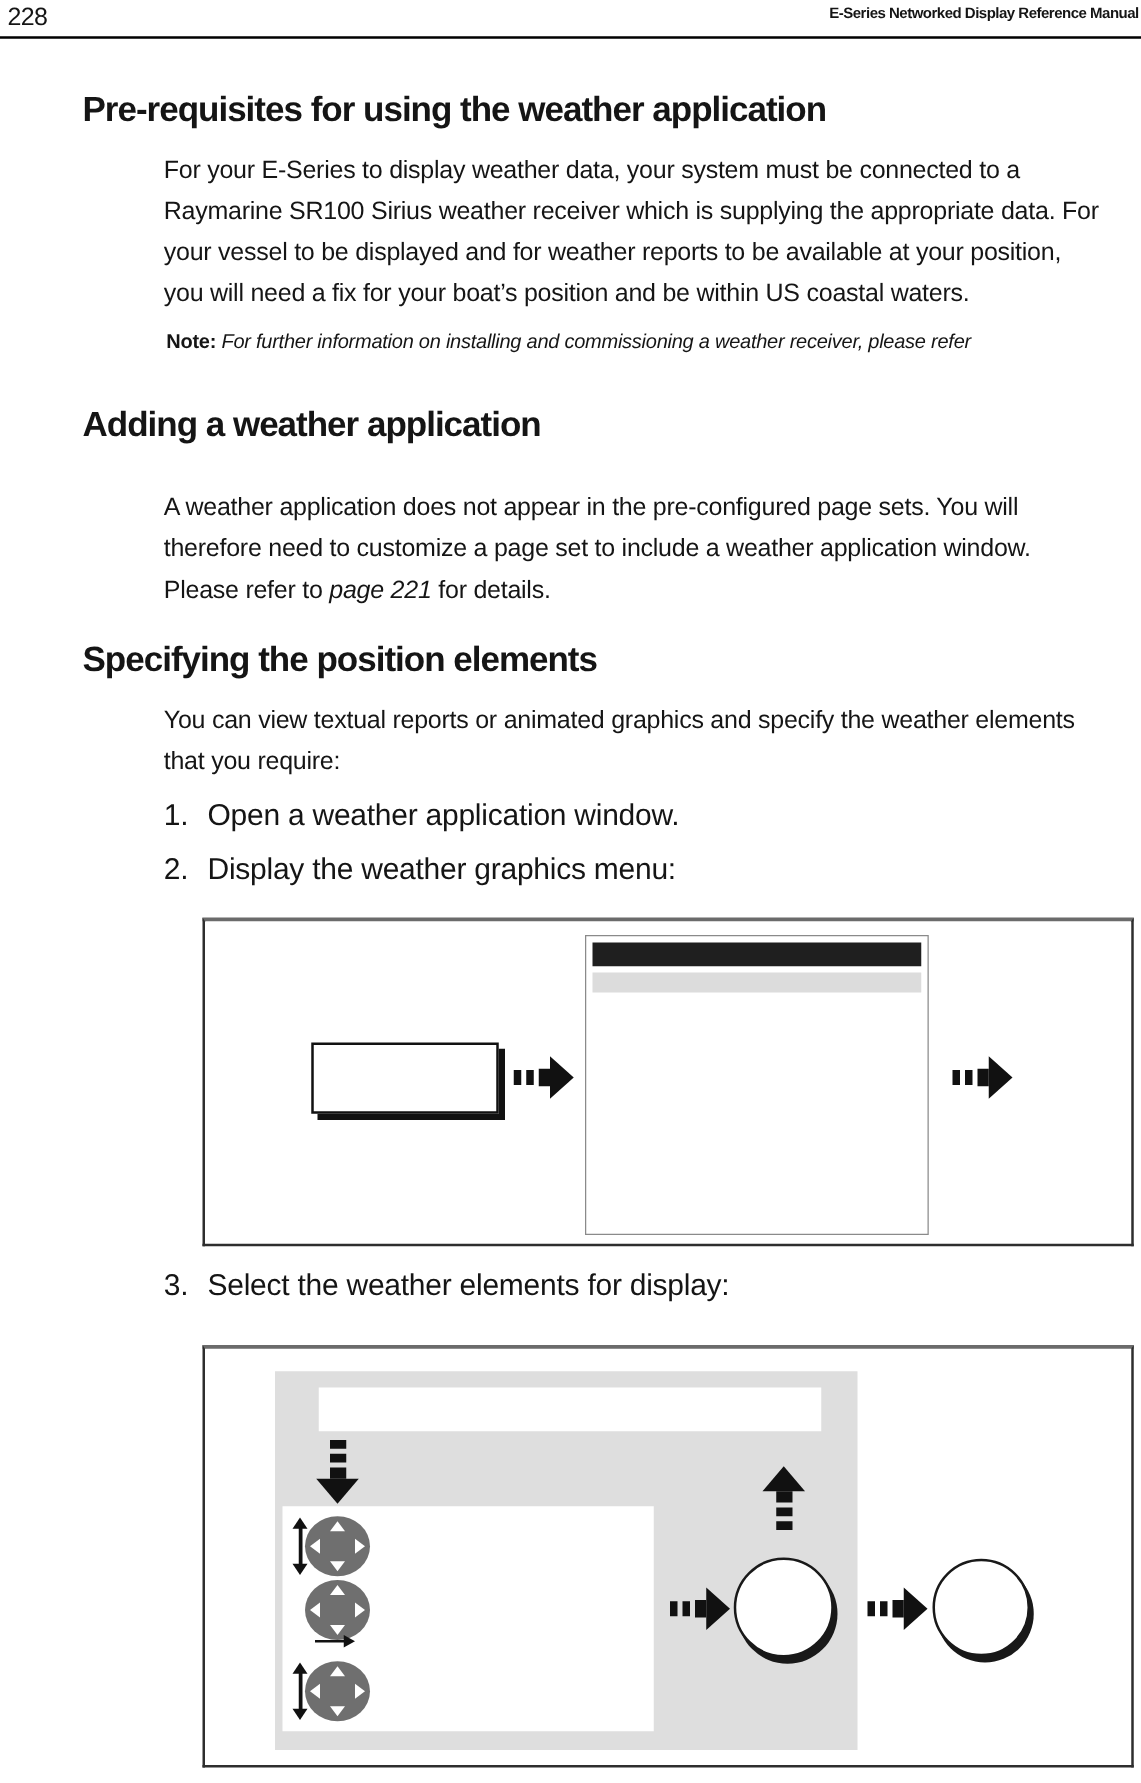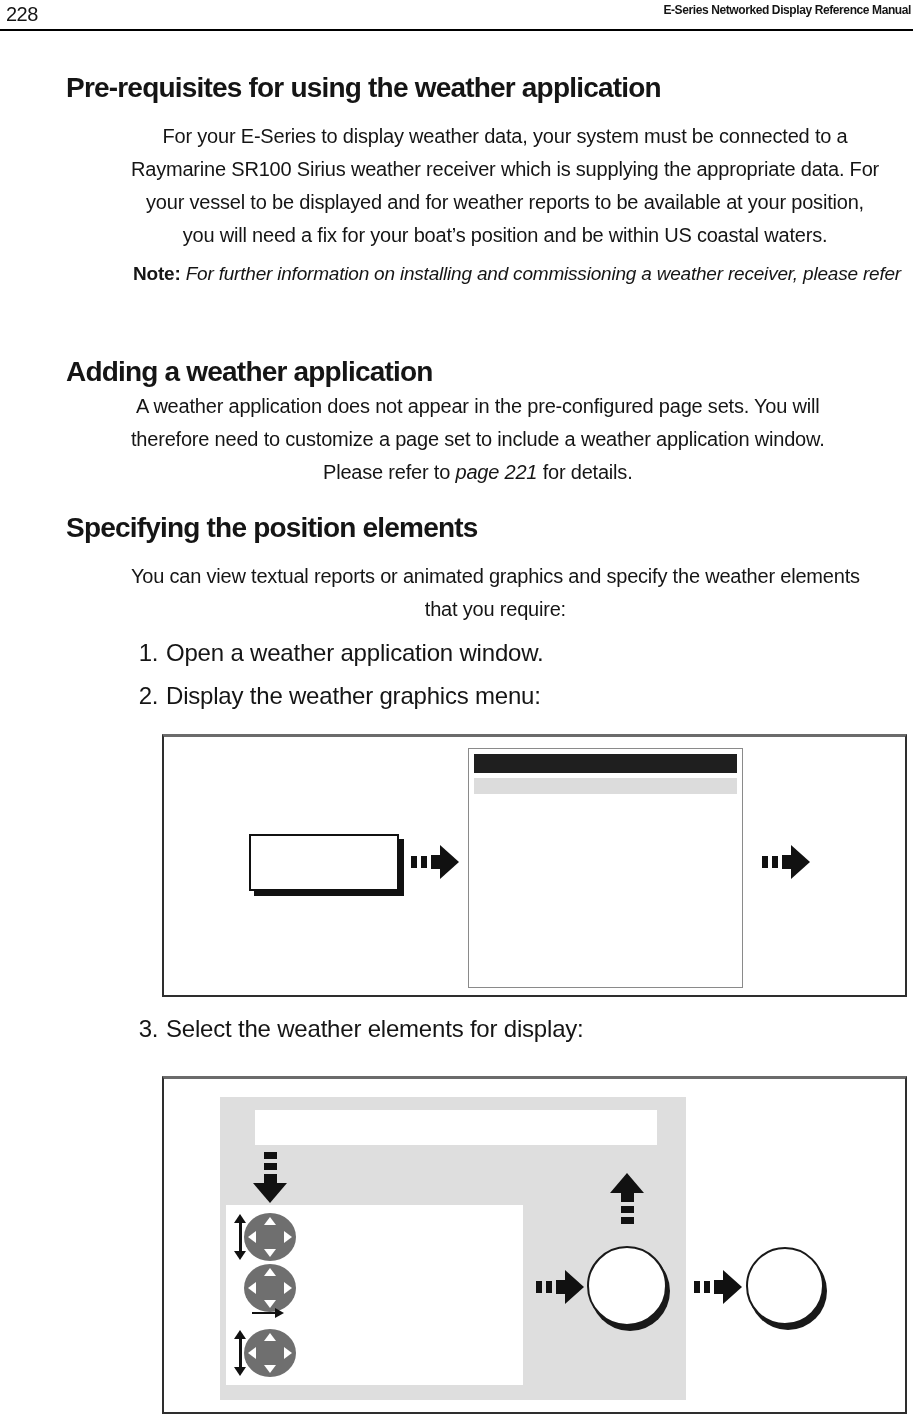--- a/index.html
+++ b/index.html
@@ -1,29 +1,29 @@
 <!DOCTYPE html>
 <html><head>
 <meta charset="utf-8">
 <style>
   html,body{margin:0;padding:0;background:#fff;}
   .page{position:relative;width:913px;height:1426px;background:#ffffff;overflow:hidden;
-        font-family:"Liberation Sans", sans-serif;color:#151515;text-align:center;}
+        font-family:"Liberation Sans", sans-serif;color:#151515;}
 
   
   .hdr-num{position:absolute;left:6px;top:3px;font-size:20px;letter-spacing:-0.5px;}
   .hdr-title{position:absolute;right:2px;top:3px;font-size:12px;font-weight:700;letter-spacing:-0.4px;white-space:nowrap;}
   .hdr-rule{position:absolute;left:0;top:29px;width:913px;height:2px;background:#000;}
 
   
   .h{position:absolute;left:66px;font-size:28px;font-weight:700;letter-spacing:-0.8px;white-space:nowrap;}
   .para{position:absolute;left:131px;}
   .para .ln{font-size:20px;letter-spacing:-0.2px;line-height:33px;white-space:nowrap;}
   .note{position:absolute;left:133px;}
-  .note .ln{font-size:19px;font-style:italic;letter-spacing:-0.2px;line-height:30px;white-space:nowrap;}
+  .note .ln{font-size:16px;font-style:italic;letter-spacing:-0.2px;line-height:30px;white-space:nowrap;}
   .note .lbl{font-style:normal;font-weight:700;}
   .em{font-style:italic;}
   .step{position:absolute;left:131px;font-size:24px;letter-spacing:-0.2px;line-height:26px;white-space:nowrap;}
   .step .num{display:inline-block;width:35px;}
 
   
   .figbox{position:absolute;left:162px;width:745px;background:#fff;box-sizing:border-box;
           border:2px solid #2e2e2e;border-top:3px solid #6b6b6b;}
   #fig1{top:734px;height:263px;}
   #fig2{top:1076px;height:338px;}
@@ -91,21 +91,21 @@
   <div class="para" style="top:120px;">
     <div class="ln">For your E-Series to display weather data, your system must be connected to a</div>
     <div class="ln">Raymarine SR100 Sirius weather receiver which is supplying the appropriate data. For</div>
     <div class="ln">your vessel to be displayed and for weather reports to be available at your position,</div>
     <div class="ln">you will need a fix for your boat’s position and be within US coastal waters.</div>
   </div>
   <div class="note" style="top:259px;">
     <div class="ln"><span class="lbl">Note:</span> <span>For further information on installing and commissioning a weather receiver, please refer</span></div>
   </div>
 
-  <div class="h" style="top:356px;">Adding a weather application</div>
+  <div class="h" style="top:324px;">Adding a weather application</div>
   <div class="para" style="top:390px;">
     <div class="ln">A weather application does not appear in the pre-configured page sets. You will</div>
     <div class="ln">therefore need to customize a page set to include a weather application window.</div>
     <div class="ln"><span>Please refer to </span><span class="em">page 221</span><span> for details.</span></div>
   </div>
 
   <div class="h" style="top:512px;">Specifying the position elements</div>
   <div class="para" style="top:560px;">
     <div class="ln">You can view textual reports or animated graphics and specify the weather elements</div>
     <div class="ln">that you require:</div>

